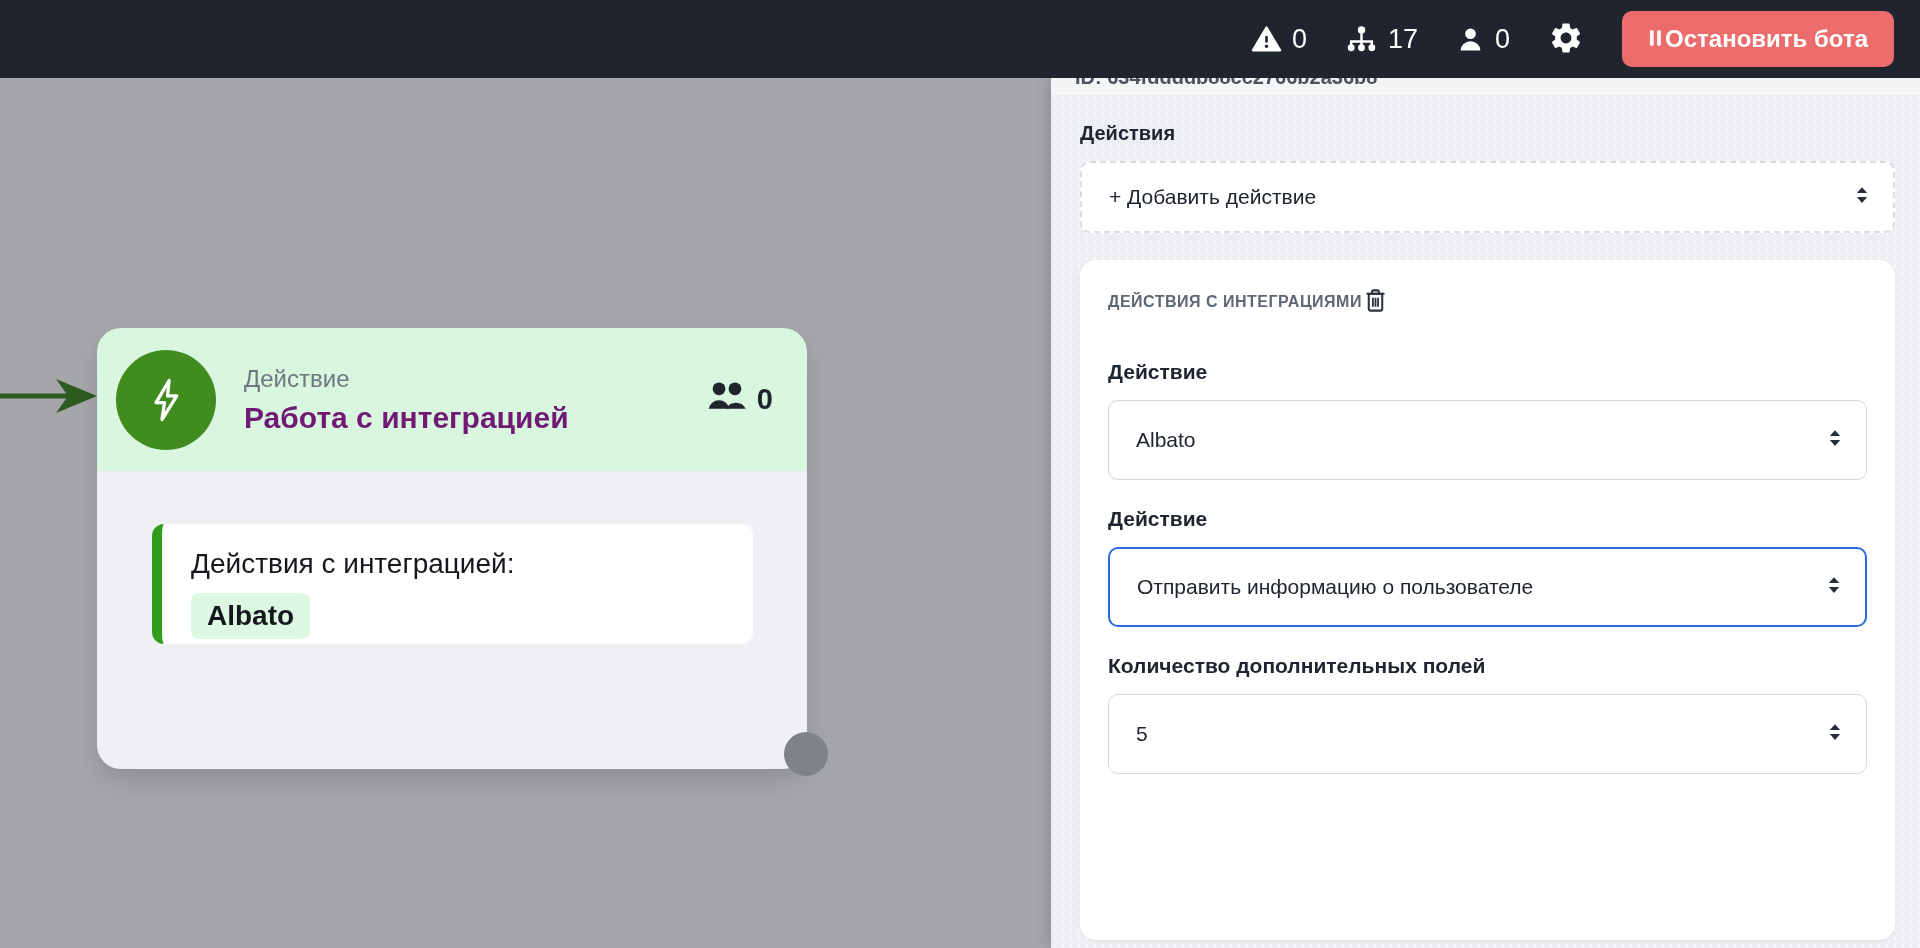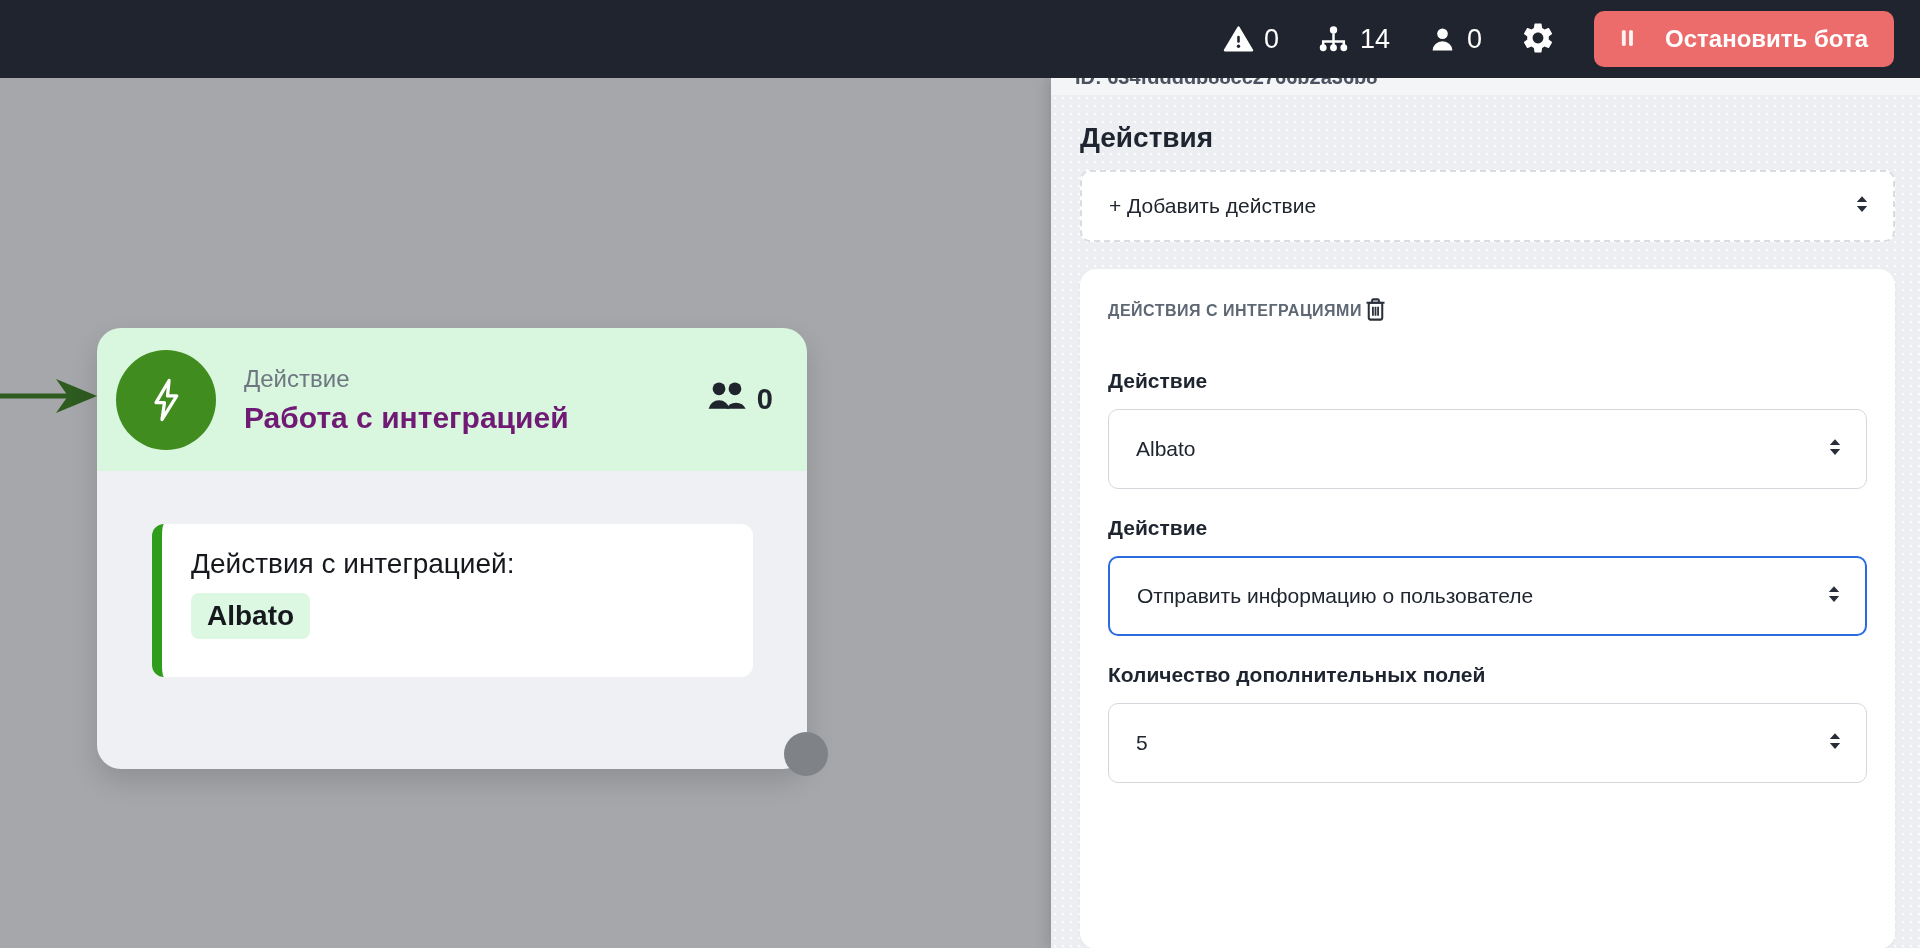--- a/index.html
+++ b/index.html
@@ -6,58 +6,58 @@
   html,body { width:1920px; height:948px; overflow:hidden;
     font-family:"Liberation Sans","DejaVu Sans",sans-serif; }
   .app { width:1920px; height:948px; display:flex; flex-direction:column; background:#A5A7AA; }
 
   
   .topbar { height:78px; flex:0 0 78px; background:#20242F; display:flex; align-items:center;
     justify-content:flex-end; gap:38px; padding-right:26px; position:relative; z-index:30; }
   .stat { display:flex; align-items:center; gap:10px; color:#fff; font-size:27px; }
   .stat svg { display:block; }
   .icon-btn { background:none; border:none; cursor:pointer; display:flex; align-items:center; }
-  .stop-btn { display:flex; align-items:center; gap:30px; background:#EC6C6C; color:#fff;
+  .stop-btn { display:flex; align-items:center; gap:2px; background:#EC6C6C; color:#fff;
     border:none; border-radius:10px; height:56px; padding:0 26px; font-size:24px; font-weight:700;
     font-family:inherit; cursor:pointer; }
 
   
   .main { flex:1; display:flex; min-height:0; }
 
   
   .canvas { width:1051px; flex:0 0 1051px; position:relative; background:#A5A7AA; }
   .edge { position:absolute; left:0; top:298px; z-index:1; }
   .node { position:absolute; left:97px; top:250px; width:710px; height:441px; border-radius:24px;
     box-shadow:0 12px 28px rgba(0,0,0,.14); z-index:2; display:flex; flex-direction:column; cursor:pointer; }
   .node-header { height:143px; background:#D9F6DE; border-radius:24px 24px 0 0; display:flex;
     align-items:center; padding:0 34px 0 19px; }
   .node-icon { width:100px; height:100px; border-radius:50%; background:#418C1F; flex:0 0 100px;
     display:flex; align-items:center; justify-content:center; }
   .node-titles { margin-left:28px; flex:1; min-width:0; }
   .node-type { font-size:24px; color:#6E7681; }
   .node-title { font-size:30px; font-weight:700; color:#701a75; margin-top:8px; white-space:nowrap; }
   .node-users { display:flex; align-items:center; gap:9px; color:#20252D; font-size:29px; font-weight:700; }
   .node-body { flex:1; background:#EEF0F3; border-radius:0 0 24px 24px; }
-  .node-inner { margin:53px 0 0 55px; width:601px; height:153px; background:#fff; border-radius:12px;
+  .node-inner { margin:53px 0 0 55px; width:601px; height:120px; background:#fff; border-radius:12px;
     border-left:10px solid #2F9C1C; padding:24px 20px 0 29px; }
   .node-inner-text { font-size:28px; color:#15181D; }
   .node-badge { display:inline-block; margin-top:13px; background:#DCF7E2; color:#15181D;
     border-radius:8px; padding:7px 16px; font-size:28px; font-weight:600; }
   .node-port { position:absolute; left:687px; top:404px; width:44px; height:44px; border-radius:50%;
     background:#7F8387; cursor:crosshair; }
 
   
   .sidebar { flex:1; background:#ECEEF1;
     background-image:radial-gradient(circle, rgba(255,255,255,.85) 1px, transparent 1.4px);
     background-size:8px 8px; box-shadow:-5px 0 12px rgba(0,0,0,.12); position:relative; z-index:5;
     overflow:hidden; }
   .id-strip { height:17px; overflow:hidden; background:#F4F5F7; padding-left:24px; }
   .id-text { display:block; margin-top:-12px; font-size:20px; font-weight:600; color:#4A5260; }
   .sb-content { padding:0 25px 0 29px; }
-  .sb-heading { margin-top:27px; font-size:28px; font-weight:700; color:#1E2530; }
+  .sb-heading { margin-top:27px; font-size:20px; font-weight:700; color:#1E2530; }
   .select { background:#fff; border-radius:10px; display:flex; align-items:center;
     justify-content:space-between; padding:0 24px 0 27px; font-size:21px; color:#20262F; cursor:pointer;gap:20px; }
   .add-select { margin-top:16px; height:72px; border:2px dashed #D9DCE0; }
   .card { margin-top:27px; background:#fff; border-radius:16px; padding:26px 28px 40px;
     box-shadow:0 1px 3px rgba(20,30,50,.06); min-height:680px; }
   .card-head { display:flex; align-items:center; justify-content:flex-start; }
   .card-title { font-size:16px; font-weight:700; letter-spacing:.5px; color:#5E6774; }
   .trash-btn { background:none; border:none; cursor:pointer; padding:0; display:flex; }
   .field-label { margin-top:27px; font-size:21px; font-weight:700; color:#1E2530; }
   .field-label.first { margin-top:42px; }
@@ -83,21 +83,21 @@
     <div class="stat">
       <span>
         <svg width="33" height="31" viewBox="0 0 24 22">
             <circle cx="12" cy="4" r="2.7" fill="#fff"></circle>
             <path d="M12 6.5 V11 M4.5 15 V12.4 H19.5 V15 M12 15 V11" stroke="#fff" stroke-width="1.8" fill="none"></path>
             <circle cx="4.5" cy="17" r="2.5" fill="#fff"></circle>
             <circle cx="12" cy="17" r="2.5" fill="#fff"></circle>
             <circle cx="19.5" cy="17" r="2.5" fill="#fff"></circle>
           </svg>
       </span>
-      <span>14</span>
+      <span>17</span>
     </div>
     <div class="stat">
       <span>
         <svg width="29" height="31" viewBox="0 0 24 24">
             <circle cx="12" cy="7.2" r="4.4" fill="#fff"></circle>
             <path d="M3.8 21 a8.2 7.6 0 0 1 16.4 0 Z" fill="#fff"></path>
           </svg>
       </span>
       <span>0</span>
     </div>

